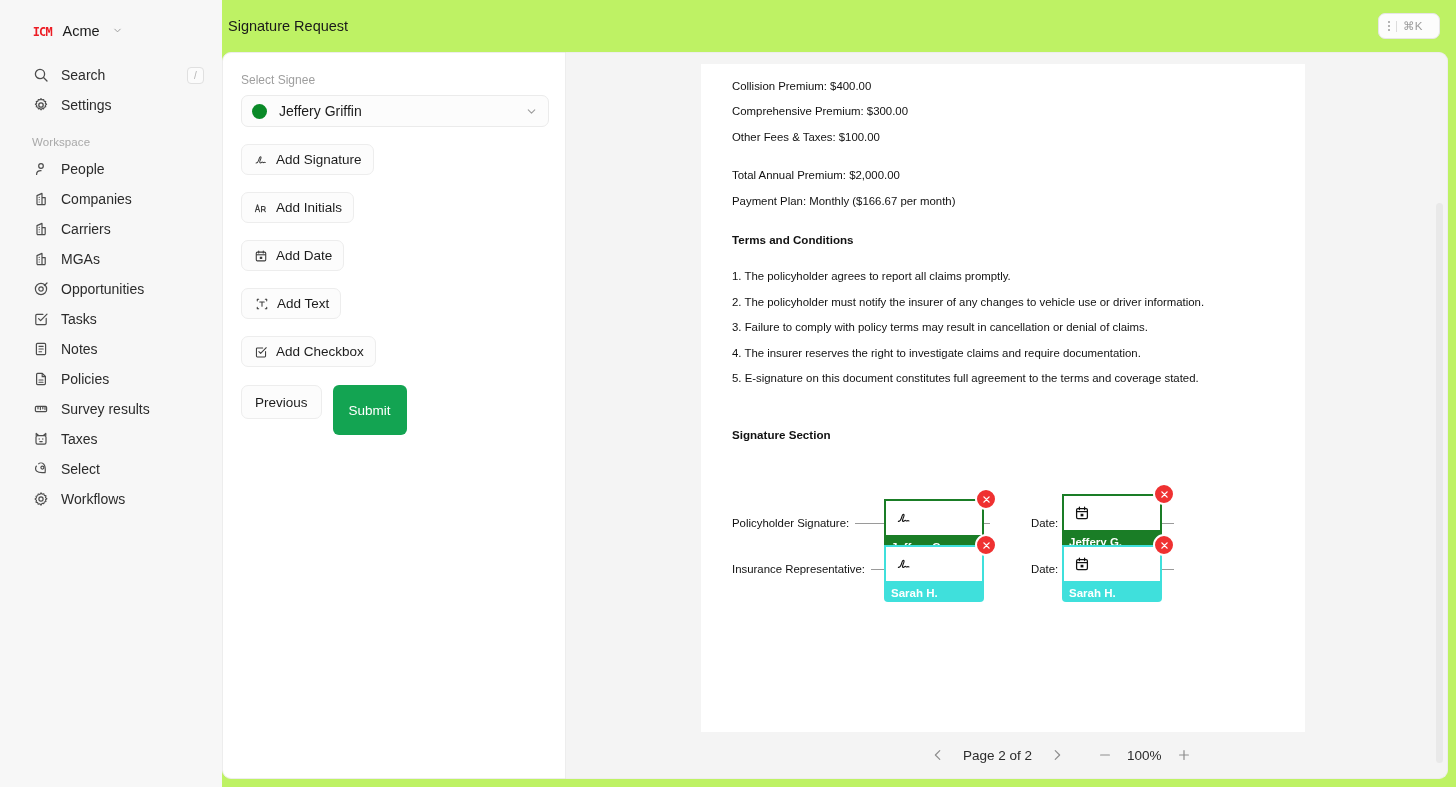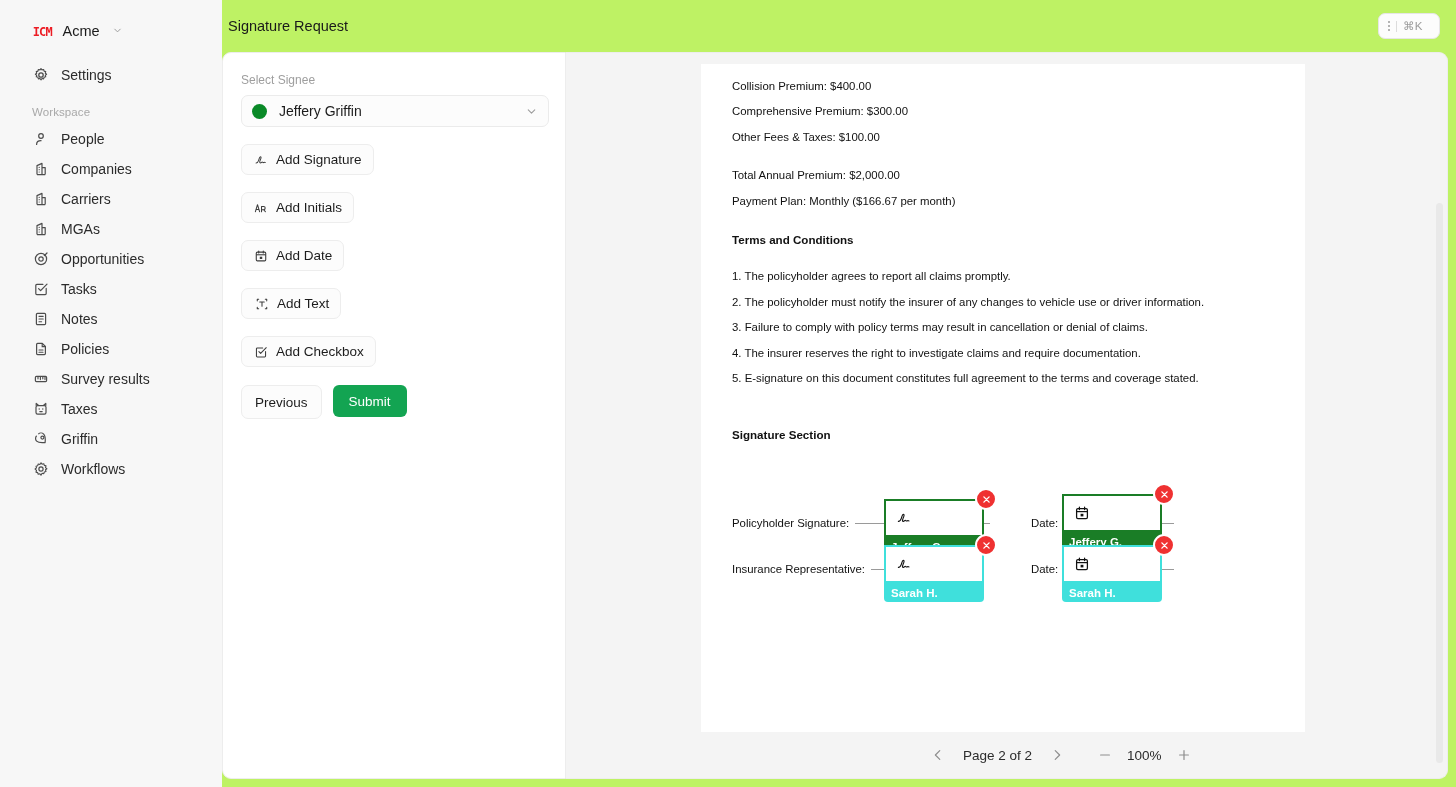--- a/index.html
+++ b/index.html
@@ -114,21 +114,21 @@
     background: #fcfcfc; cursor: pointer;
     margin-top: 17px;
     font-size: 13.5px; color: #1c1c1c;
   }
   .tool-btn .t-ico { width: 15px; height: 15px; display: flex; align-items:center; justify-content:center; color:#3c3c3c; }
   .tool-btn .t-ico svg { width: 14px; height: 14px; display:block; }
   .btn-row { display: flex; gap: 11px; margin-top: 18px; }
   .btn-row .tool-btn { margin-top: 0; }
   #previous-btn { padding: 16px 13px; height: 32px; }
   #submit-btn {
-    height: 32px; padding: 0 16px; border: none;
+    height: 50px; padding: 0 16px; border: none;
     border-radius: 6px; cursor: pointer;
     font-size: 13.5px; color: #ffffff;
     display: inline-flex; align-items: center;
     font-family: "Liberation Sans", sans-serif;
   }
 
   
   #viewer {
     flex: 1; position: relative;
     background: #f4f4f4;
@@ -221,20 +221,30 @@
       <svg viewBox="0 0 16 16" fill="none" width="11" height="11">
           <path d="M4 6l4 4 4-4" stroke="currentColor" stroke-width="1.4" stroke-linecap="round" stroke-linejoin="round"></path>
         </svg>
     </span>
   </div>
 
   <div class="nav-group">
     <div class="nav-row">
       <span class="nav-ico">
         <svg viewBox="0 0 16 16" fill="none">
+            <circle cx="7" cy="7" r="4.6" stroke="currentColor" stroke-width="1.3"></circle>
+            <path d="M10.5 10.5L14 14" stroke="currentColor" stroke-width="1.3" stroke-linecap="round"></path>
+          </svg>
+      </span>
+      <span class="nav-label">Search</span>
+      <span class="slash-badge">/</span>
+    </div>
+    <div class="nav-row">
+      <span class="nav-ico">
+        <svg viewBox="0 0 16 16" fill="none">
             <circle cx="8" cy="8" r="2.2" stroke="currentColor" stroke-width="1.3"></circle>
             <path d="M8 1.6l1 1.3 1.6-.4.5 1.6 1.6.5-.4 1.6 1.3 1-1.3 1 .4 1.6-1.6.5-.5 1.6-1.6-.4-1 1.3-1-1.3-1.6.4-.5-1.6-1.6-.5.4-1.6-1.3-1 1.3-1-.4-1.6 1.6-.5.5-1.6 1.6.4z" stroke="currentColor" stroke-width="1.15" stroke-linejoin="round"></path>
           </svg>
       </span>
       <span class="nav-label">Settings</span>
     </div>
   </div>
 
   <div class="section-label">Workspace</div>
 
@@ -332,21 +342,21 @@
         </span>
         <span class="nav-label">Taxes</span>
       </div>
       <div class="nav-row">
         <span class="nav-ico">
           <svg viewBox="0 0 16 16" fill="none">
             <path d="M9.6 2.6c2 0 3.8 1.8 3.8 3.8 0 3-5 7-5 7S3.4 9.4 3.4 6.4c0-2 1.8-3.8 3.8-3.8" stroke="currentColor" stroke-width="1.2" transform="rotate(-45 8 8)"></path>
             <circle cx="9.4" cy="6.6" r="1.5" stroke="currentColor" stroke-width="1.2"></circle>
           </svg>
         </span>
-        <span class="nav-label">Griffin</span>
+        <span class="nav-label">Select</span>
       </div>
       <div class="nav-row">
         <span class="nav-ico">
           <svg viewBox="0 0 16 16" fill="none">
             <circle cx="8" cy="8" r="2.1" stroke="currentColor" stroke-width="1.2"></circle>
             <path d="M8 1.8l1.1 1.4 1.7-.5.5 1.7 1.7.5-.5 1.7 1.4 1.1-1.4 1.1.5 1.7-1.7.5-.5 1.7-1.7-.5L8 14.2l-1.1-1.4-1.7.5-.5-1.7-1.7-.5.5-1.7L2.1 8l1.4-1.1-.5-1.7 1.7-.5.5-1.7 1.7.5z" stroke="currentColor" stroke-width="1.1" stroke-linejoin="round"></path>
           </svg>
         </span>
         <span class="nav-label">Workflows</span>
       </div>

